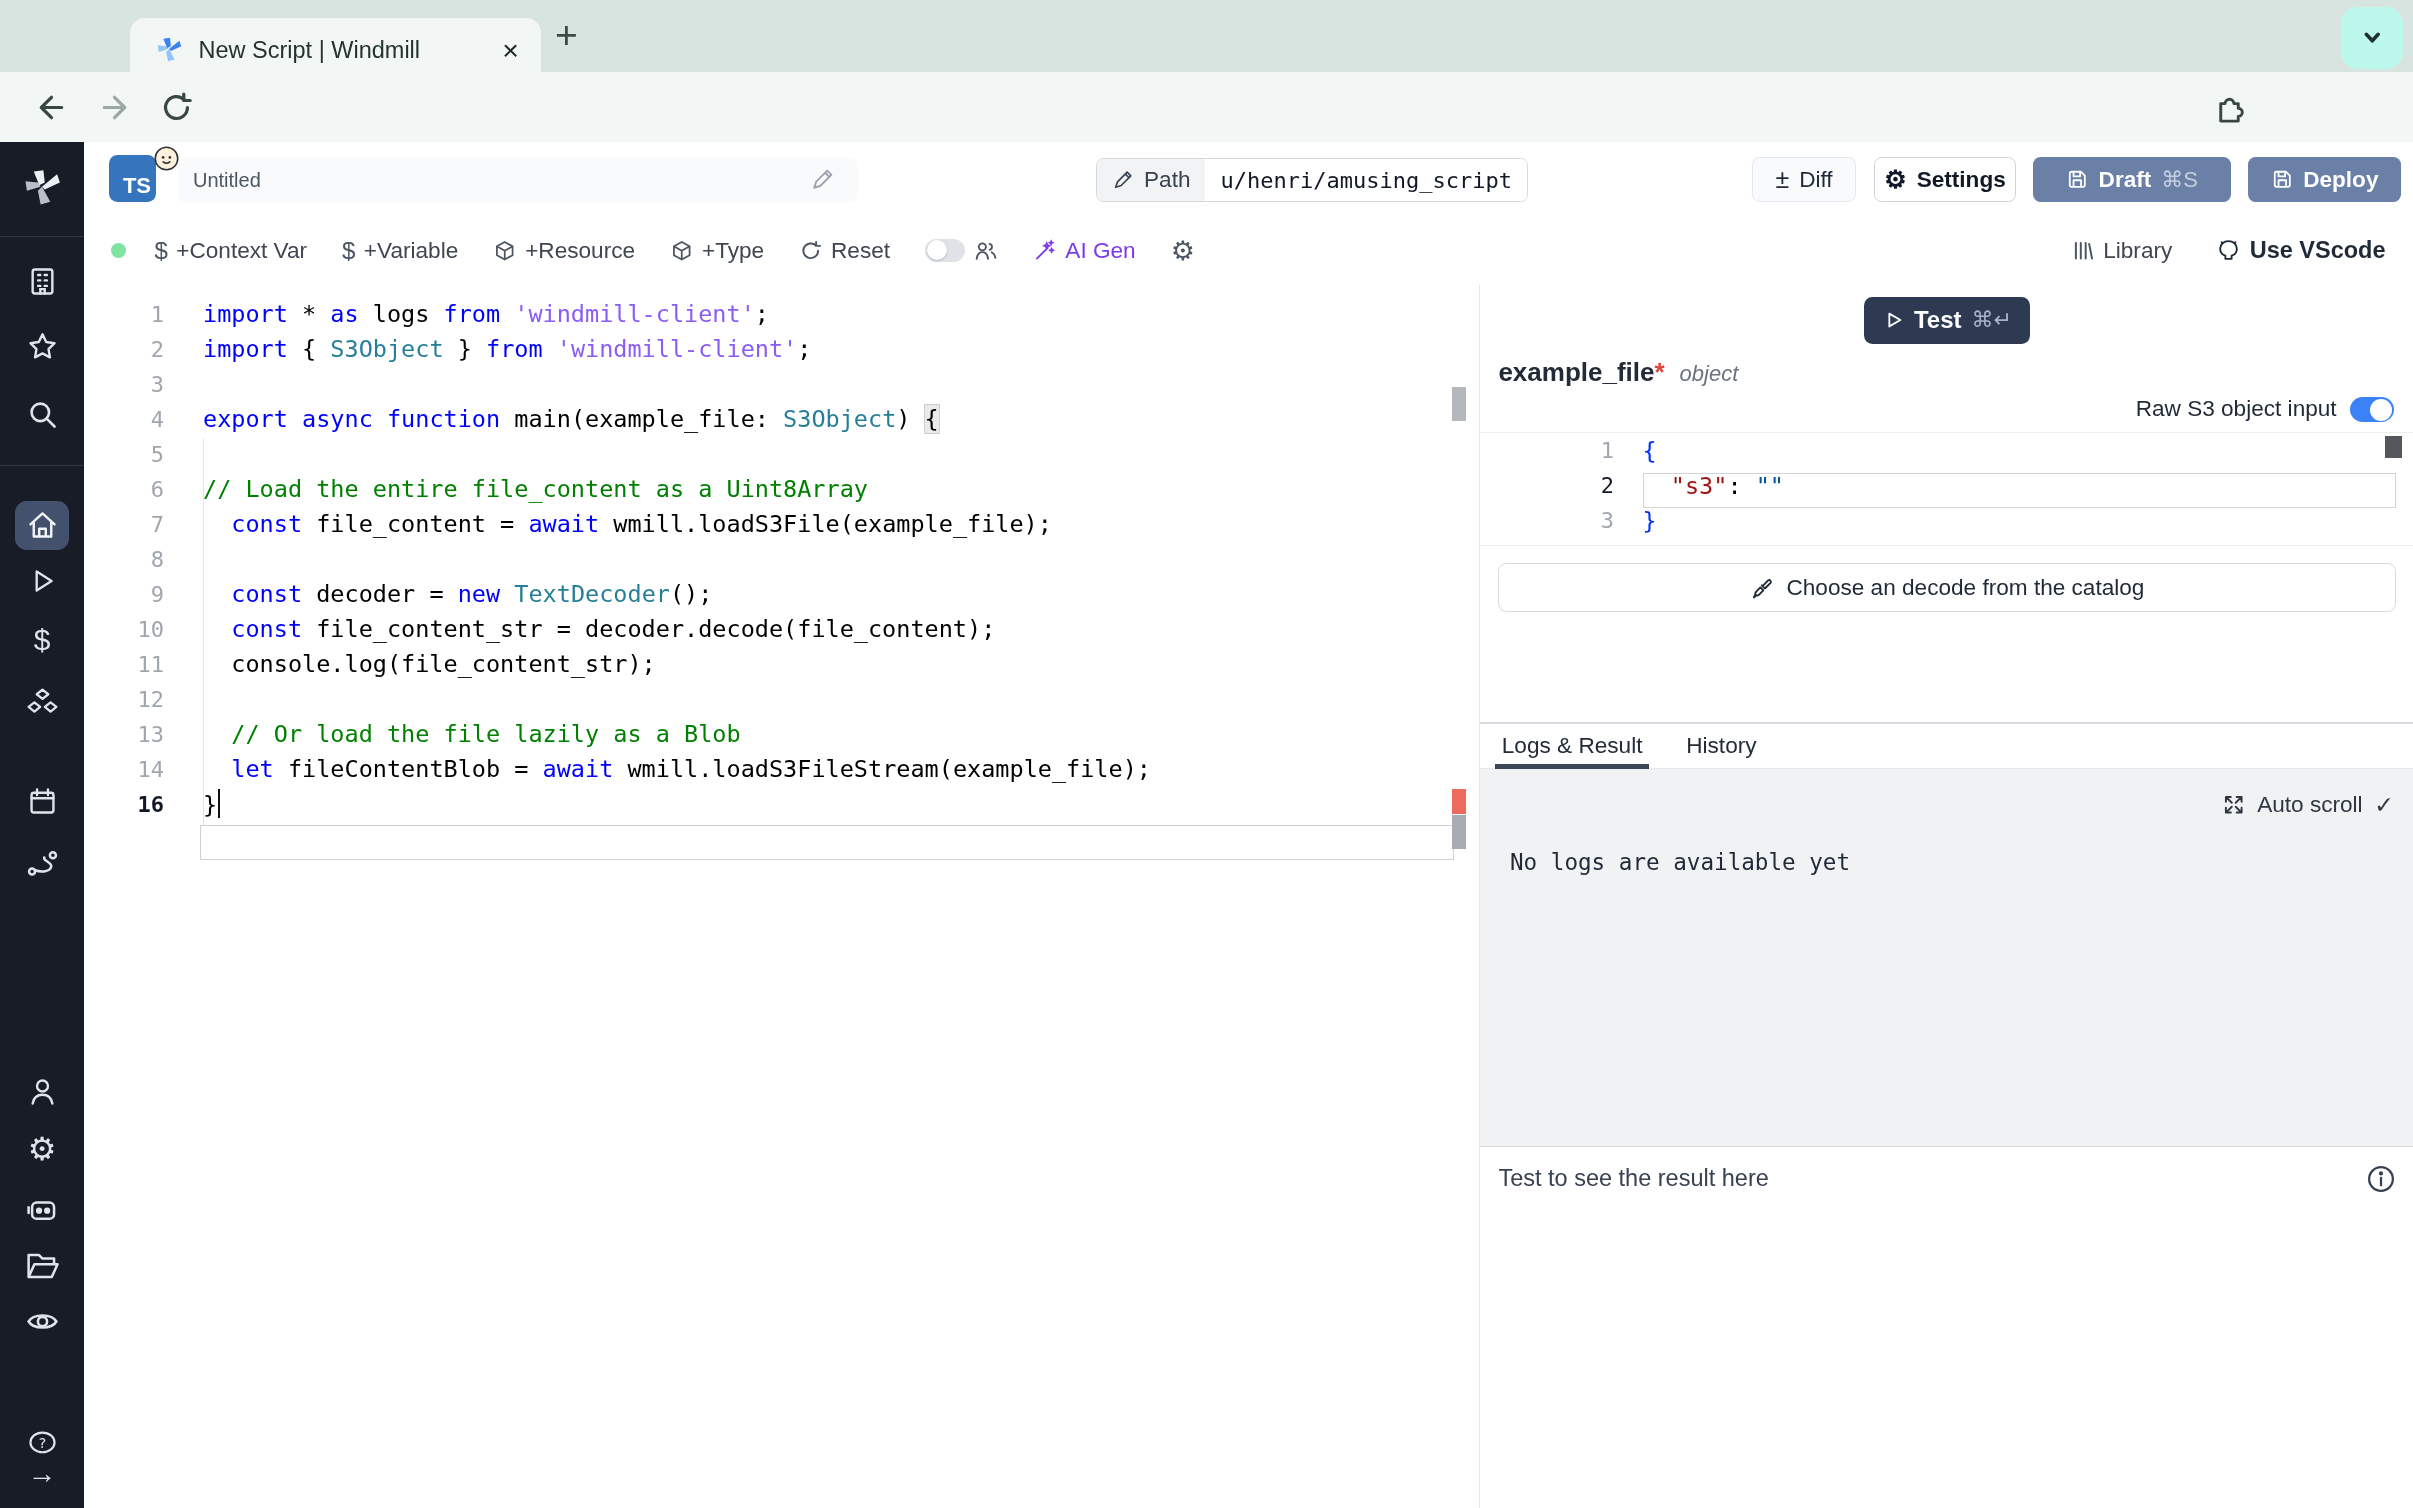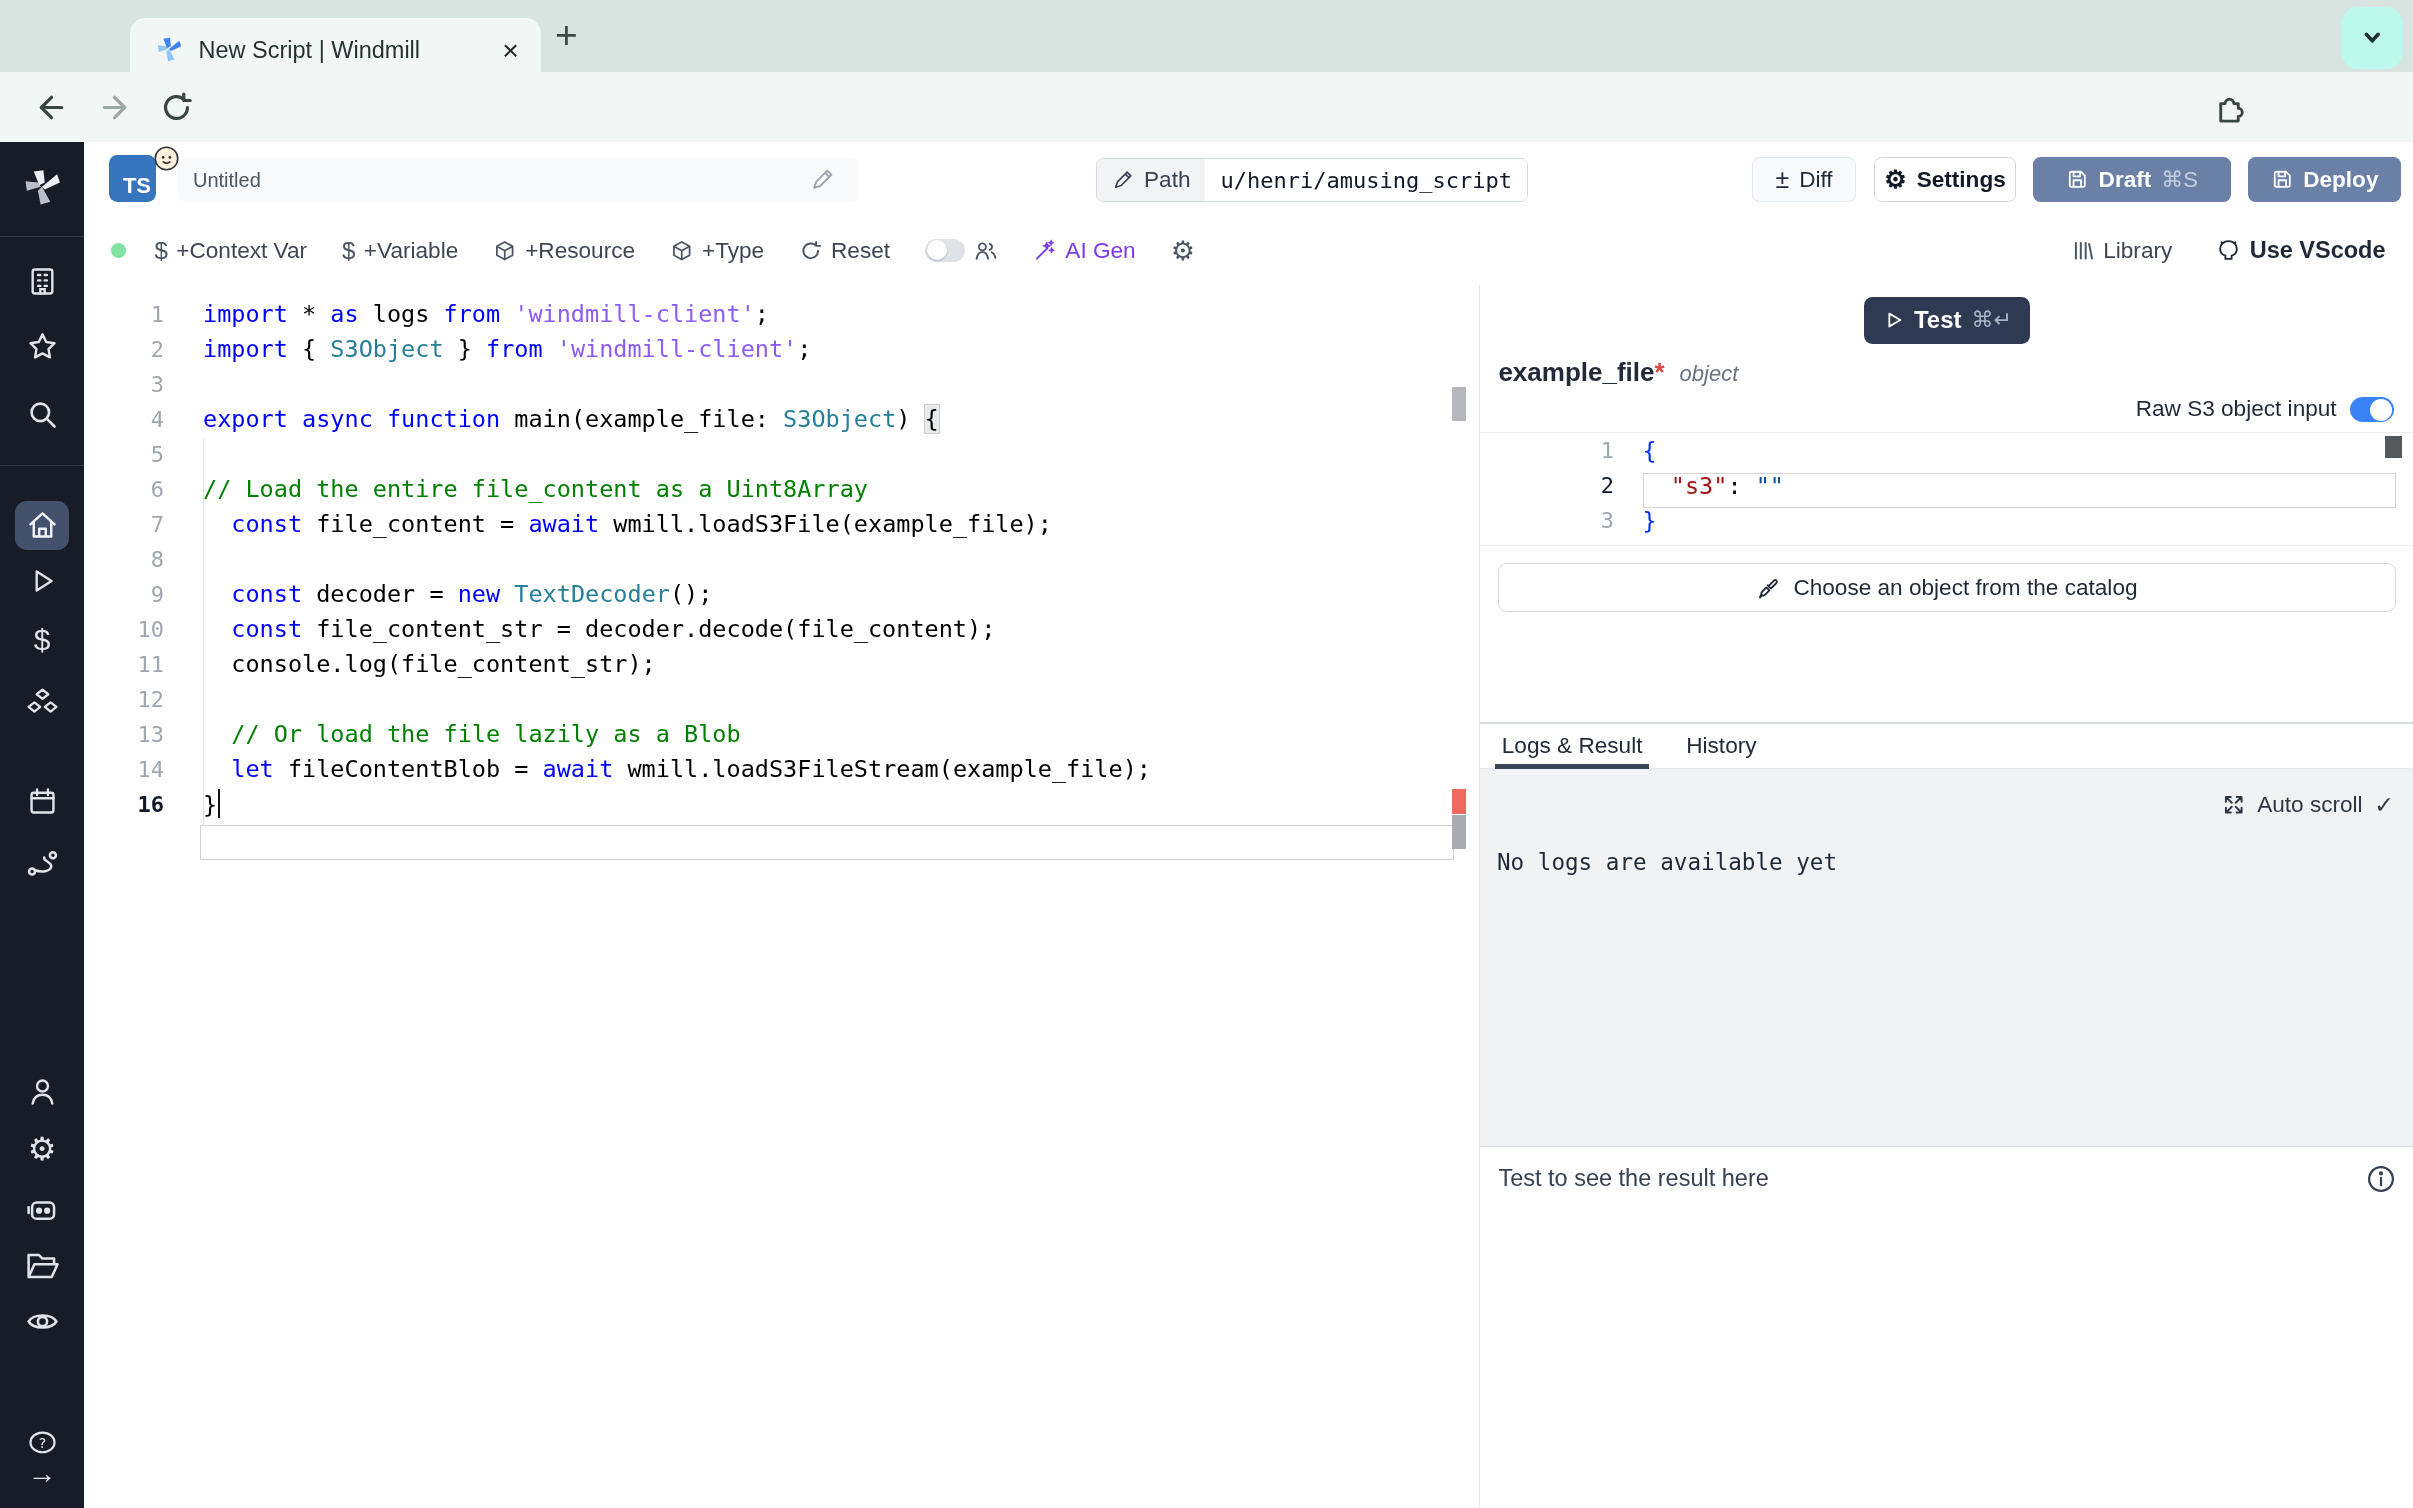--- a/index.html
+++ b/index.html
@@ -127,21 +127,21 @@
   .p-split{position:absolute;left:0;top:437px;width:934px;height:1.7px;background:#d8dbe0;}
   .p-tabs{position:absolute;left:0;top:439px;width:934px;height:45px;border-bottom:0.8px solid #e5e7eb;
     display:flex;align-items:center;box-sizing:border-box;}
   .p-tab{font-size:22.6px;color:#232b39;margin-left:18.4px;position:relative;height:45px;
     display:flex;align-items:center;padding:0 3.4px;}
   .p-tab.active::after{content:"";position:absolute;left:-3.4px;right:-3.4px;bottom:0;height:4.2px;background:#3c4656;}
   .p-tab + .p-tab{margin-left:37px;}
   .logs{position:absolute;left:0;top:484px;width:934px;height:377px;background:#f0f2f4;}
   .autoscroll{position:absolute;right:20px;top:22px;display:flex;align-items:center;gap:11.7px;
     font-size:22.6px;color:#2f3743;}
-  .nolog{position:absolute;left:17px;top:80px;font-size:22.6px;color:#1f2937;}
+  .nolog{position:absolute;left:30px;top:80px;font-size:22.6px;color:#1f2937;}
   .result{position:absolute;left:0;top:861px;width:934px;height:362px;background:#fff;
     border-top:0.8px solid #d8dbe0;box-sizing:border-box;}
   .result-text{position:absolute;left:18.4px;top:18.4px;font-size:23.5px;color:#374151;}
   .info-ic{position:absolute;right:18.4px;top:17px;}
 </style>
 </head>
 <body>
 
 <div class="tabstrip">
   <div class="tab">
@@ -525,21 +525,21 @@
           <span class="j-ln">3</span>
           <span class="j-code"><span class="tok-b">}</span></span>
         </div>
       </div>
     <div class="j-thumb"></div>
   </div>
   <div class="choose-btn">
     <svg width="23.5" height="23.5" viewBox="0 0 24 24" fill="none" stroke="#1f2937" stroke-width="1.9" stroke-linecap="round" stroke-linejoin="round">
       <path d="M13 10l5.5-5.5a1.8 1.8 0 0 1 2.5 2.5L15.5 12.5M12 9.5l3 3M5 19.5c1.8.8 3.6.2 4.6-.8l4-4-3-3-4 4c-1 1-1.6 2.8-.8 4.6l-1.8 1.6z"></path>
     </svg>
-    <span>Choose an object from the catalog</span>
+    <span>Choose an decode from the catalog</span>
   </div>
   <div class="p-split"></div>
   <div class="p-tabs">
     <span class="p-tab active">Logs &amp; Result</span>
     <span class="p-tab">History</span>
   </div>
   <div class="logs">
     <div class="autoscroll">
       <svg width="23.5" height="23.5" viewBox="0 0 24 24" fill="none" stroke="#2f3743" stroke-width="2" stroke-linecap="round" stroke-linejoin="round">
         <path d="M9 4H4v5M4 4l6 6M15 4h5v5M20 4l-6 6M9 20H4v-5M4 20l6-6M15 20h5v-5M20 20l-6-6"></path>

